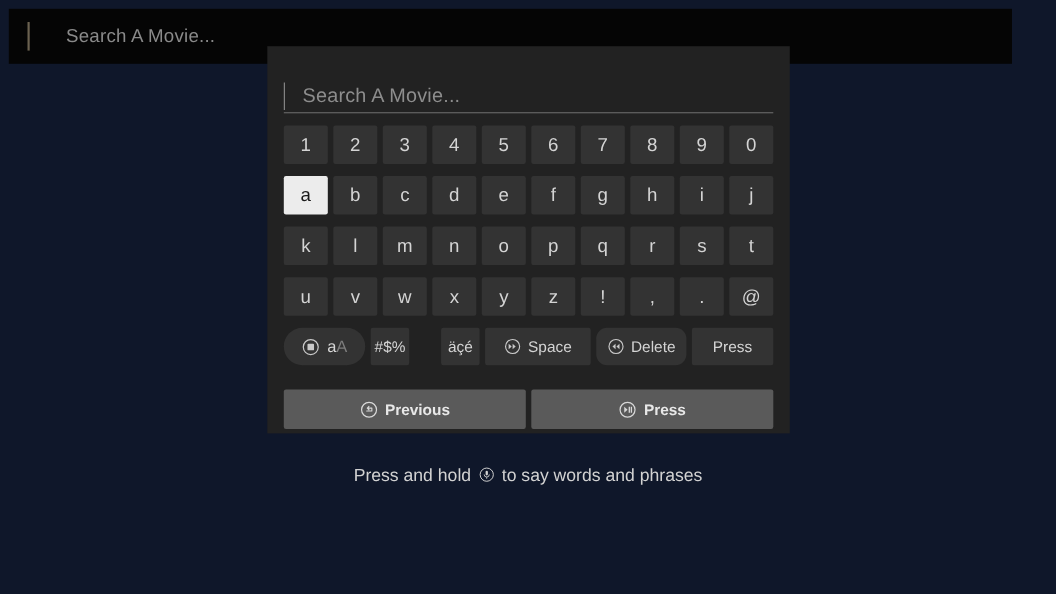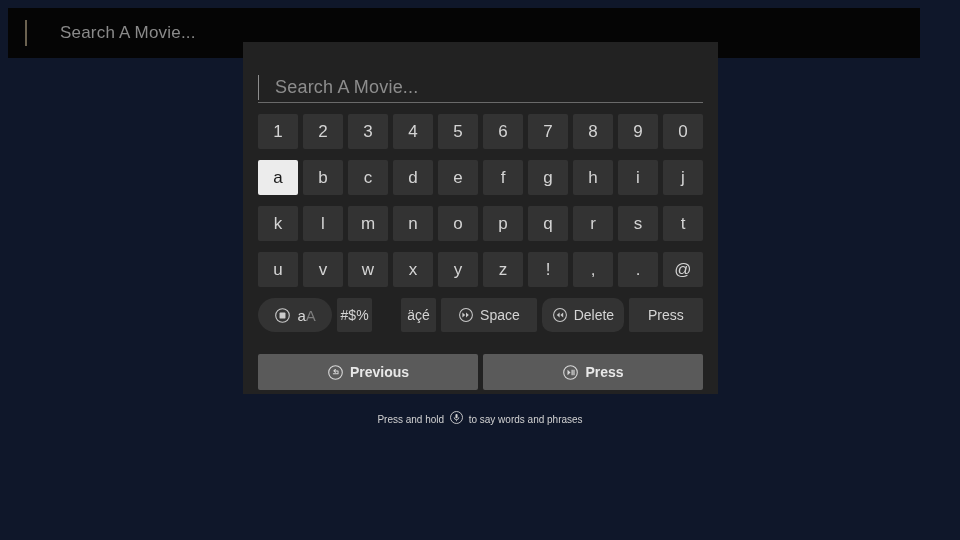--- a/index.html
+++ b/index.html
@@ -147,25 +147,25 @@
     align-items: center;
     justify-content: center;
     gap: 6px;
     user-select: none;
   }
 
   
   #hint {
     position: absolute;
     left: 0;
-    top: 410px;
+    top: 424px;
     width: 960px;
     text-align: center;
     color: #d2d2d2;
-    font-size: 10px;
+    font-size: 16px;
   }
   #hint .mic { vertical-align: -2px; margin: 0 2px; }
 
   svg { display: block; }
 </style>
 </head>
 <body>
 
 <div id="screen">
 

